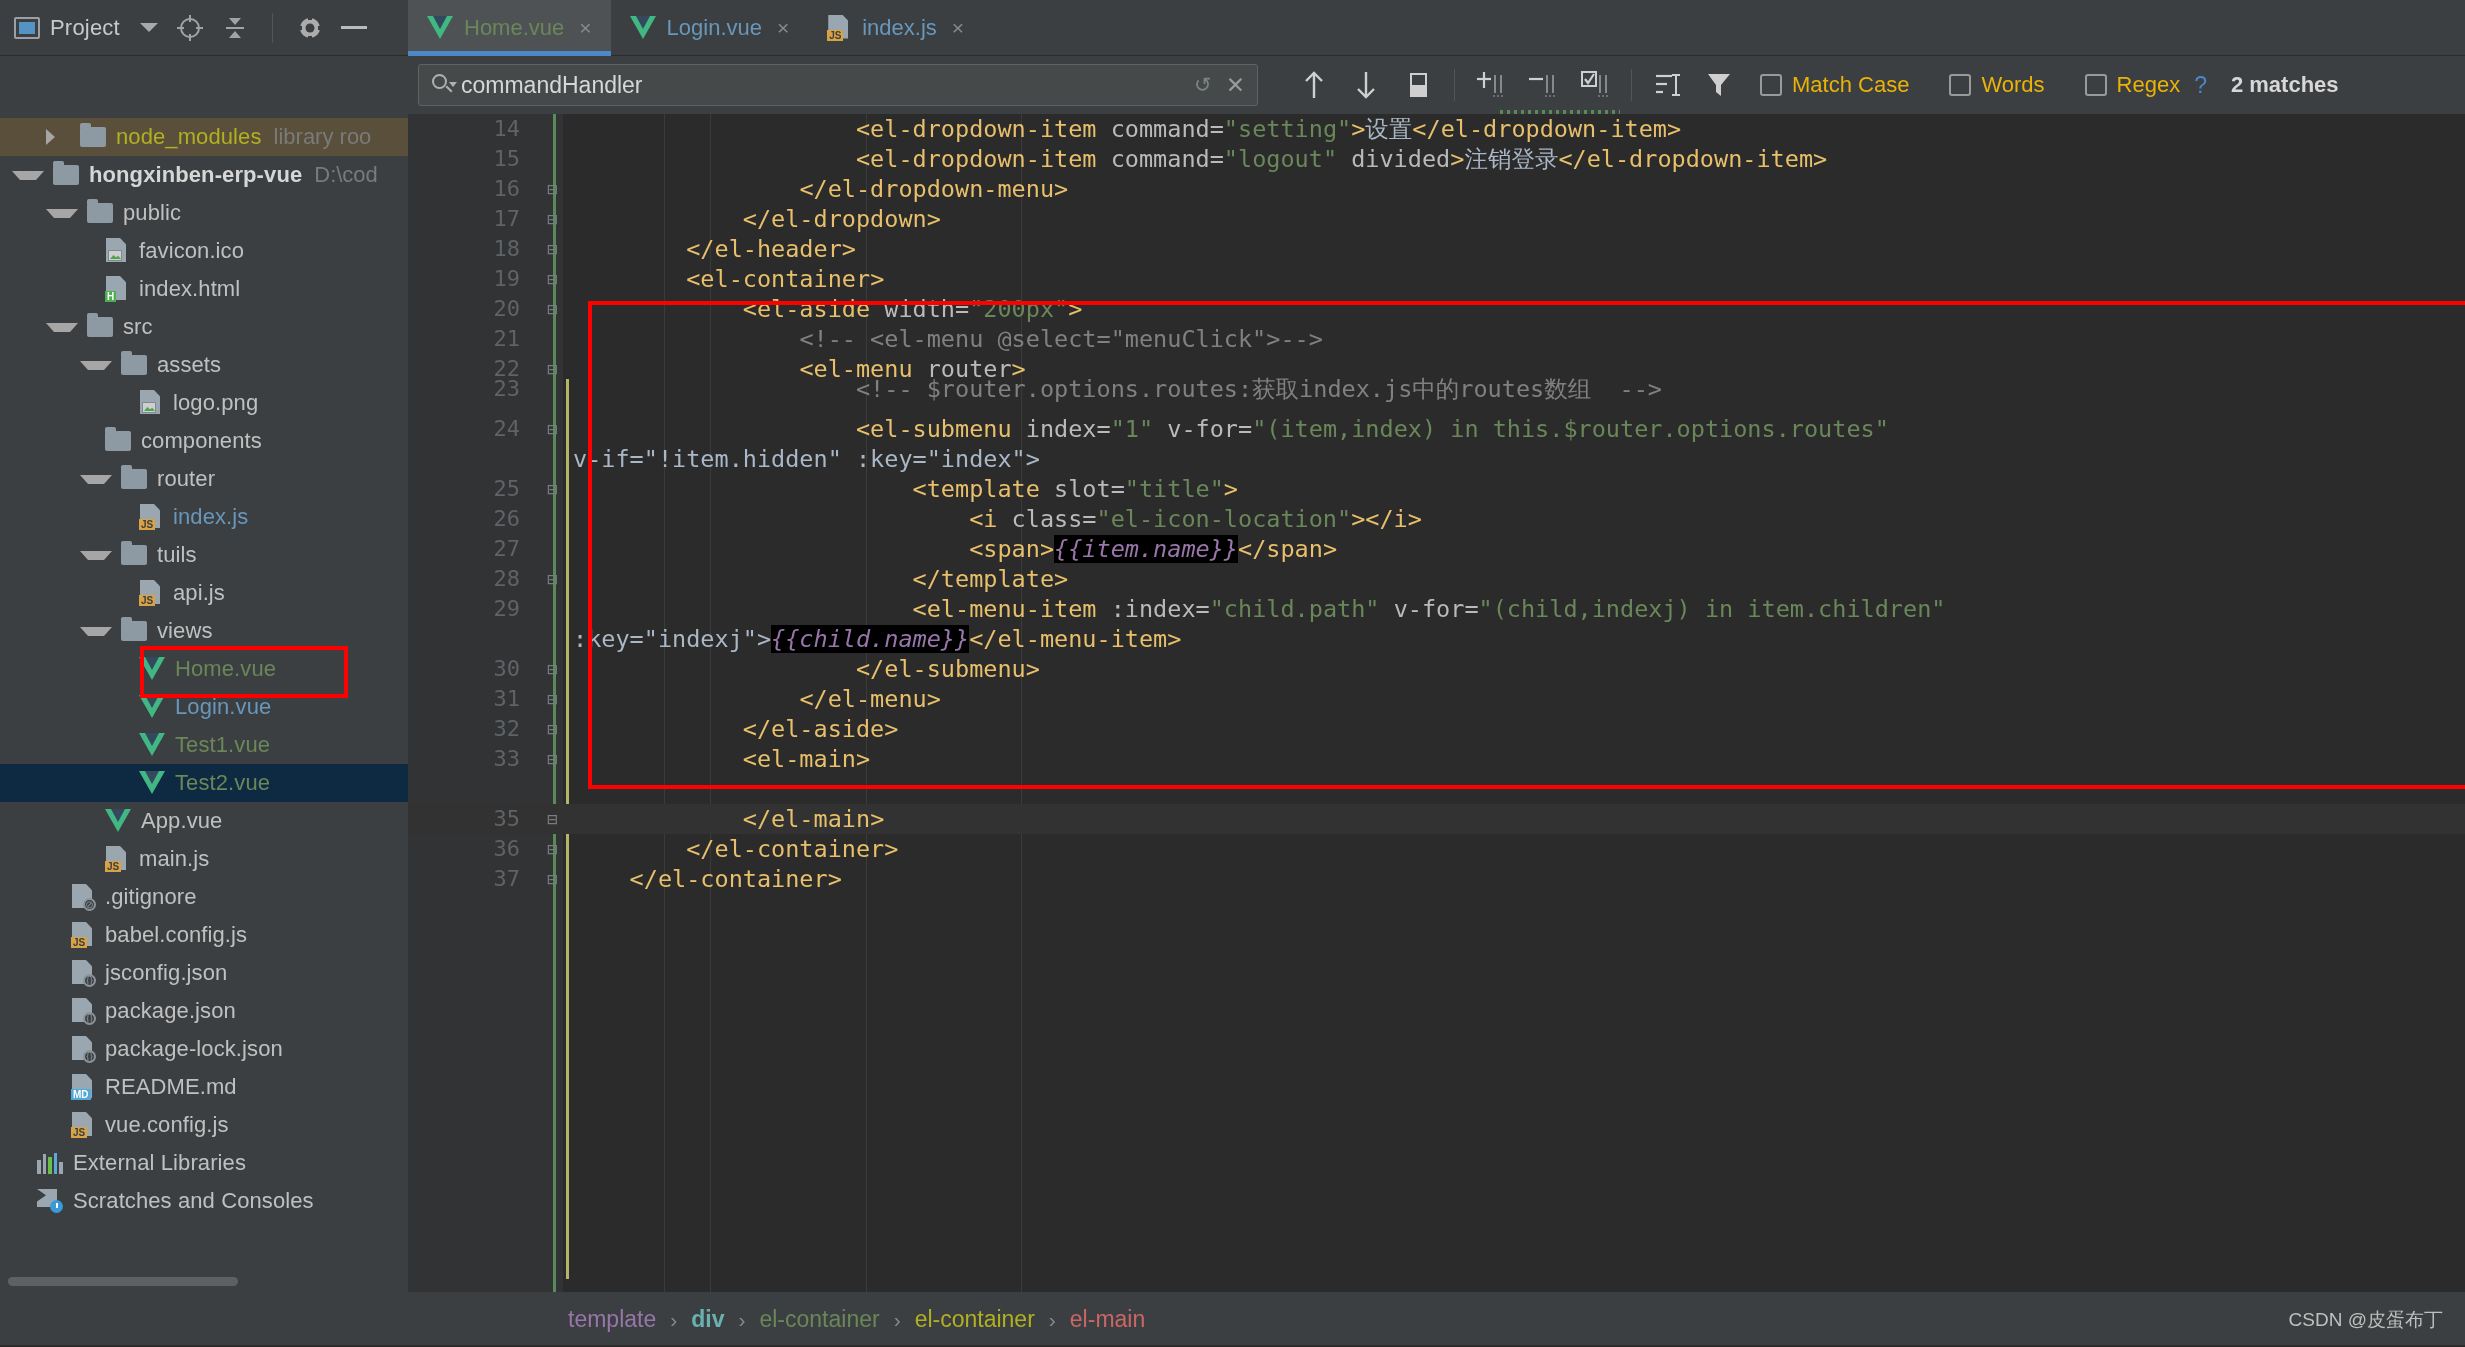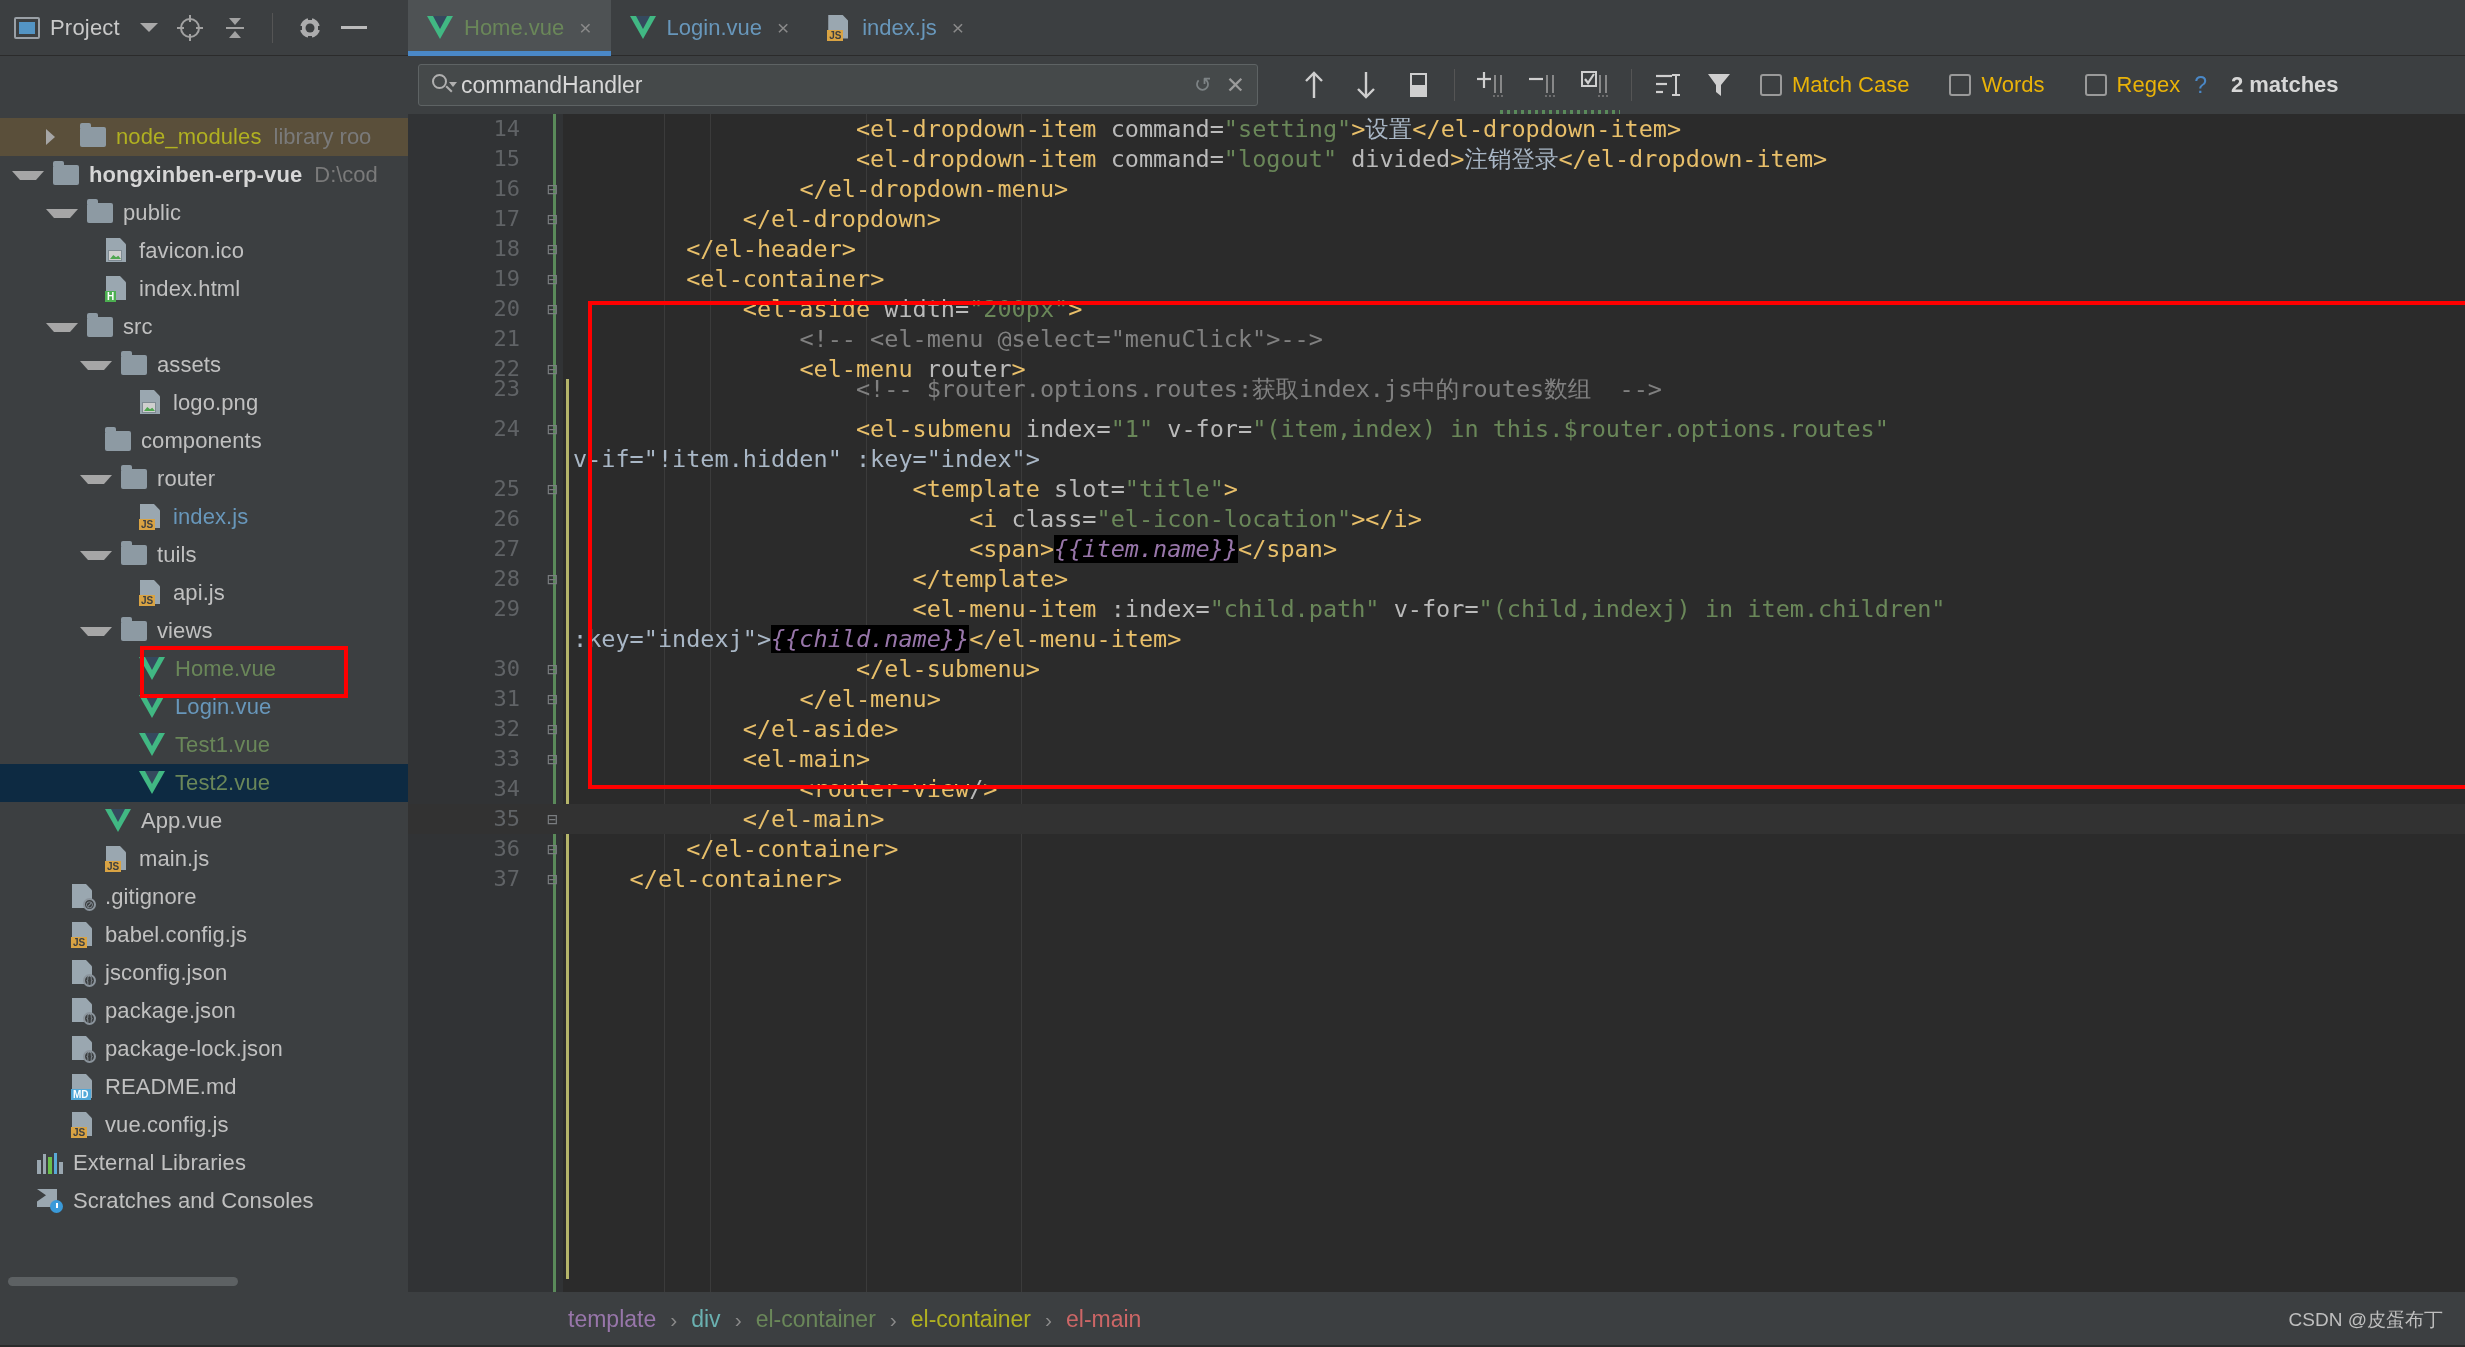--- a/index.html
+++ b/index.html
@@ -572,36 +572,35 @@
           <div class="line" style="top: 360px; position: absolute; left: 0px; right: 0px;"><span class="ln">25</span><span class="fold">⊟</span><span class="ltxt"><span class="txt">                        </span><span class="tag">&lt;template</span><span class="attr"> slot</span><span class="attr">=</span><span class="str">"title"</span><span class="tag">&gt;</span></span></div>
           <div class="line" style="top: 390px; position: absolute; left: 0px; right: 0px;"><span class="ln">26</span><span class="ltxt"><span class="txt">                            </span><span class="tag">&lt;i</span><span class="attr"> class</span><span class="attr">=</span><span class="str">"el-icon-location"</span><span class="tag">&gt;</span><span class="tag">&lt;/i</span><span class="tag">&gt;</span></span></div>
           <div class="line" style="top: 420px; position: absolute; left: 0px; right: 0px;"><span class="ln">27</span><span class="ltxt"><span class="txt">                            </span><span class="tag">&lt;span</span><span class="tag">&gt;</span><span class="hl-green"><span class="ital">{{item.name}}</span></span><span class="tag">&lt;/span</span><span class="tag">&gt;</span></span></div>
           <div class="line" style="top: 450px; position: absolute; left: 0px; right: 0px;"><span class="ln">28</span><span class="fold">⊟</span><span class="ltxt"><span class="txt">                        </span><span class="tag">&lt;/template</span><span class="tag">&gt;</span></span></div>
           <div class="line" style="top: 480px; position: absolute; left: 0px; right: 0px;"><span class="ln">29</span><span class="ltxt"><span class="txt">                        </span><span class="tag">&lt;el-menu-item</span><span class="attr"> :index</span><span class="attr">=</span><span class="str">"child.path"</span><span class="attr"> v-for</span><span class="attr">=</span><span class="str">"(child,indexj) in item.children"</span></span></div>
           <div class="line" style="top: 510px; position: absolute; left: 0px; right: 0px;"><span class="ltxt"><span class="txt">:key="indexj"&gt;</span><span class="hl-green"><span class="ital">{{child.name}}</span></span><span class="tag">&lt;/el-menu-item</span><span class="tag">&gt;</span></span></div>
           <div class="line" style="top: 540px; position: absolute; left: 0px; right: 0px;"><span class="ln">30</span><span class="fold">⊟</span><span class="ltxt"><span class="txt">                    </span><span class="tag">&lt;/el-submenu</span><span class="tag">&gt;</span></span></div>
           <div class="line" style="top: 570px; position: absolute; left: 0px; right: 0px;"><span class="ln">31</span><span class="fold">⊟</span><span class="ltxt"><span class="txt">                </span><span class="tag">&lt;/el-menu</span><span class="tag">&gt;</span></span></div>
           <div class="line" style="top: 600px; position: absolute; left: 0px; right: 0px;"><span class="ln">32</span><span class="fold">⊟</span><span class="ltxt"><span class="txt">            </span><span class="tag">&lt;/el-aside</span><span class="tag">&gt;</span></span></div>
           <div class="line" style="top: 630px; position: absolute; left: 0px; right: 0px;"><span class="ln">33</span><span class="fold">⊟</span><span class="ltxt"><span class="txt">            </span><span class="tag">&lt;el-main</span><span class="tag">&gt;</span></span></div>
-          <div class="line" style="top: 660px; position: absolute; left: 0px; right: 0px;"><span class="ln">34</span><span class="ltxt"><span class="txt">                </span><span class="tag">&lt;router-view</span><span class="attr">/</span><span class="tag">&gt;</span></span></div>
           <div class="line curline" style="top: 690px; position: absolute; left: 0px; right: 0px;"><span class="ln">35</span><span class="fold">⊟</span><span class="ltxt"><span class="txt">            </span><span class="tag">&lt;/el-main</span><span class="tag">&gt;</span></span></div>
           <div class="line" style="top: 720px; position: absolute; left: 0px; right: 0px;"><span class="ln">36</span><span class="fold">⊟</span><span class="ltxt"><span class="txt">        </span><span class="tag">&lt;/el-container</span><span class="tag">&gt;</span></span></div>
           <div class="line" style="top: 750px; position: absolute; left: 0px; right: 0px;"><span class="ln">37</span><span class="fold">⊟</span><span class="ltxt"><span class="txt">    </span><span class="tag">&lt;/el-container</span><span class="tag">&gt;</span></span></div>
         </div>
 
       <div class="redbox-code" style="left:180px; top:187px; width:1900px; height:480px;"></div>
 
     </div>
   </div>
 
   <div class="bcbar">
     <div class="bc" id="bc">
         <span style="color: rgb(152, 118, 170);">template</span>
         <span class="sepch">›</span>
-        <span style="color: rgb(106, 176, 176);">div</span>
+        <span style="color: rgb(106, 176, 176); font-weight: bold;">div</span>
         <span class="sepch">›</span>
         <span style="color: rgb(106, 135, 89);">el-container</span>
         <span class="sepch">›</span>
         <span style="color: rgb(176, 176, 33);">el-container</span>
         <span class="sepch">›</span>
         <span style="color: rgb(204, 102, 102);">el-main</span>
       </div>
     <div class="watermark">CSDN @皮蛋布丁</div>
     <div class="bottom-edge"></div>
   </div>

